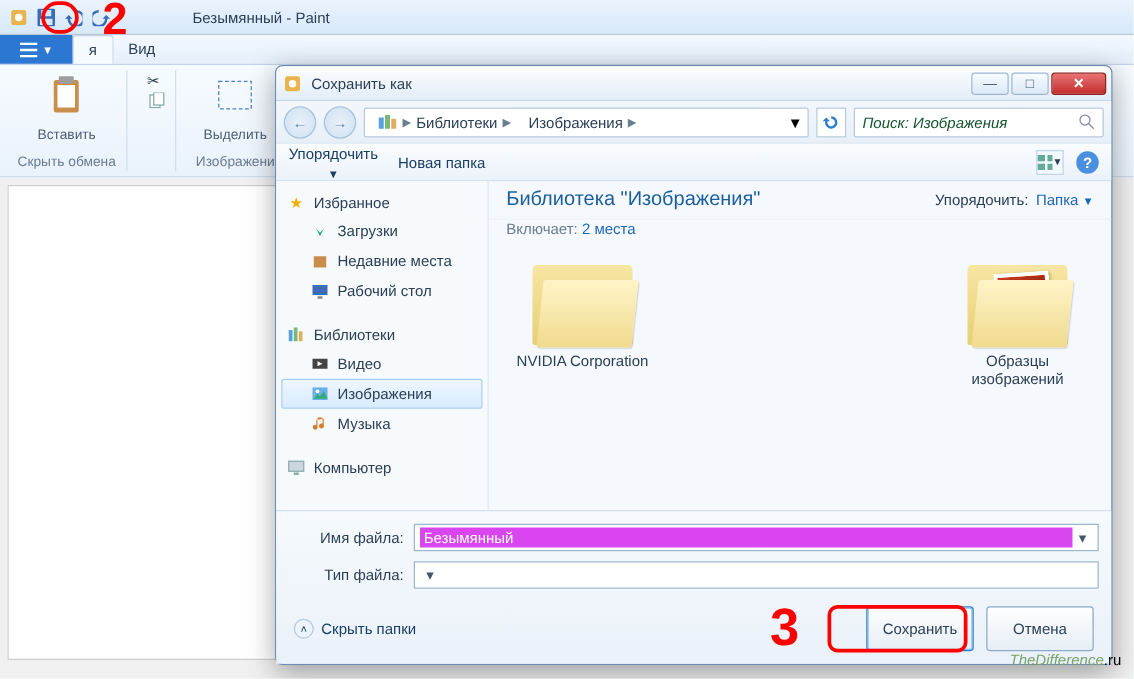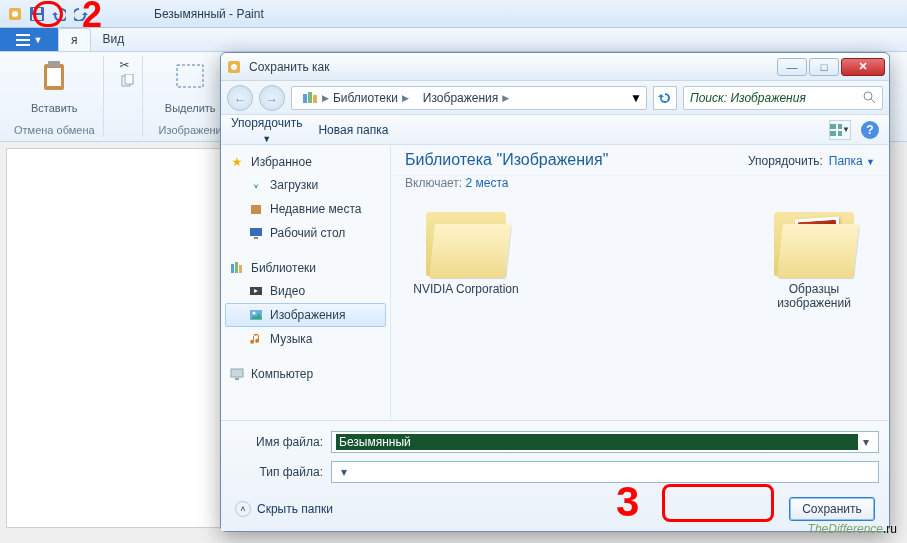--- a/index.html
+++ b/index.html
@@ -69,25 +69,25 @@
   .folder .thumb { width: 80px; height: 64px; margin: 0 auto 6px; position: relative; }
   .folder .thumb .back { position: absolute; inset: 0; background: linear-gradient(#f7e6a3,#e6cf74); border-radius: 4px 4px 2px 2px; }
   .folder .thumb .front { position: absolute; left: 6px; top: 12px; right: -2px; bottom: -2px; background: linear-gradient(#fff4c8,#f0da8f); border-radius: 2px; transform: skewX(-6deg); box-shadow: 1px 1px 1px rgba(0,0,0,.15); }
   .folder.pics .thumb .photo { position: absolute; left: 22px; top: 6px; width: 44px; height: 40px; background: linear-gradient(160deg,#cc3b1f,#8a1f0d 60%,#1b2b46); border: 3px solid #fff; box-shadow: 1px 1px 3px rgba(0,0,0,.3); transform: rotate(-4deg); }
 
   .bottom { border-top: 1px solid #d4e1ee; background: linear-gradient(#f6fafd,#eaf1f9); padding: 6px 10px; }
   .field-row { display: flex; align-items: center; gap: 8px; padding: 4px 0; }
   .field-row .flabel { width: 92px; text-align: right; color: #2b3e55; }
   .combo { flex: 1; height: 22px; border: 1px solid #9db7cf; background: #fff; display: flex; align-items: center; padding: 0 4px; }
   .combo input { border: none; outline: none; flex: 1; font-size: 12px; }
-  .combo input.selected { background: #14532d; color: #fff; padding: 1px 3px; }
+  .combo input.selected { background: #d946ef; color: #fff; padding: 1px 3px; }
   .combo .dd { width: 16px; text-align: center; color: #42586f; }
   .buttons { display: flex; align-items: center; padding: 10px 4px 4px; gap: 10px; }
   .buttons .left { flex: 1; display: flex; align-items: center; gap: 6px; color: #1a3e66; }
-  .btn { min-width: 86px; height: 24px; border: 1px solid #8faac6; background: linear-gradient(#fefefe,#e6eef6); border-radius: 3px; color: #2b3e55; display: flex; align-items: center; justify-content: center; text-align: right; }
+  .btn { min-width: 86px; height: 36px; border: 1px solid #8faac6; background: linear-gradient(#fefefe,#e6eef6); border-radius: 3px; color: #2b3e55; display: flex; align-items: center; justify-content: center; text-align: right; }
   .btn.primary { border-color: #2f7fd1; box-shadow: 0 0 0 1px #8cc0f0 inset; }
   .save-outline { position: absolute; border: 3px solid #ff0000; border-radius: 8px; pointer-events: none; }
   .anno-3 { position: absolute; color: #ff0000; font: 700 42px Arial; pointer-events: none; }
 
   .watermark { position: absolute; right: 10px; bottom: 6px; font: italic 15px Georgia, serif; color: #7aa36b; pointer-events: none; }
   .watermark .grey { color: #000000; font-style: normal; }
 </style>
 </head>
 <body>
 
@@ -136,21 +136,21 @@
 <div class="ribbon">
   <div class="rgroup">
     <div class="big">
       <svg width="28" height="32">
           <rect x="4" y="4" width="20" height="26" rx="2" fill="#c98f4a"></rect>
           <rect x="8" y="1" width="12" height="6" rx="1" fill="#9e9e9e"></rect>
           <rect x="7" y="8" width="14" height="18" fill="#fff"></rect>
         </svg>
     </div>
     <span class="lbl">Вставить</span>
-    <span class="caption">Отмена обмена</span>
+    <span class="caption">Скрыть обмена</span>
   </div>
   <div class="rgroup" style="flex-direction:row; align-items:flex-start; gap:6px;">
     <div class="vstack">
       <span class="row">
           <span>✂</span>
         </span>
       <span class="row">
           <svg width="14" height="14">
             <rect x="2" y="2" width="8" height="10" fill="#fff" stroke="#8aa"></rect>
             <rect x="5" y="0" width="8" height="10" fill="#fff" stroke="#8aa"></rect>
@@ -399,20 +399,21 @@
       <div class="combo">
         <span class="dd">▾</span>
       </div>
     </div>
     <div class="buttons">
       <div class="left">
         <span style="display:inline-flex;width:16px;height:16px;border:1px solid #b7c9da;border-radius:50%;align-items:center;justify-content:center;font-size:9px">˄</span>
         <span>Скрыть папки</span>
       </div>
       <div class="btn primary">Сохранить</div>
+      <div class="btn">Отмена</div>
     </div>
   </div>
 </div>
 
 <div class="save-outline" style="left:662px; top:484px; width:112px; height:38px;"></div>
 <div class="anno-3" style="left:616px; top:478px;">3</div>
 
 <div class="watermark">
   <span>TheDifference</span><span class="grey">.ru</span>
 </div>

